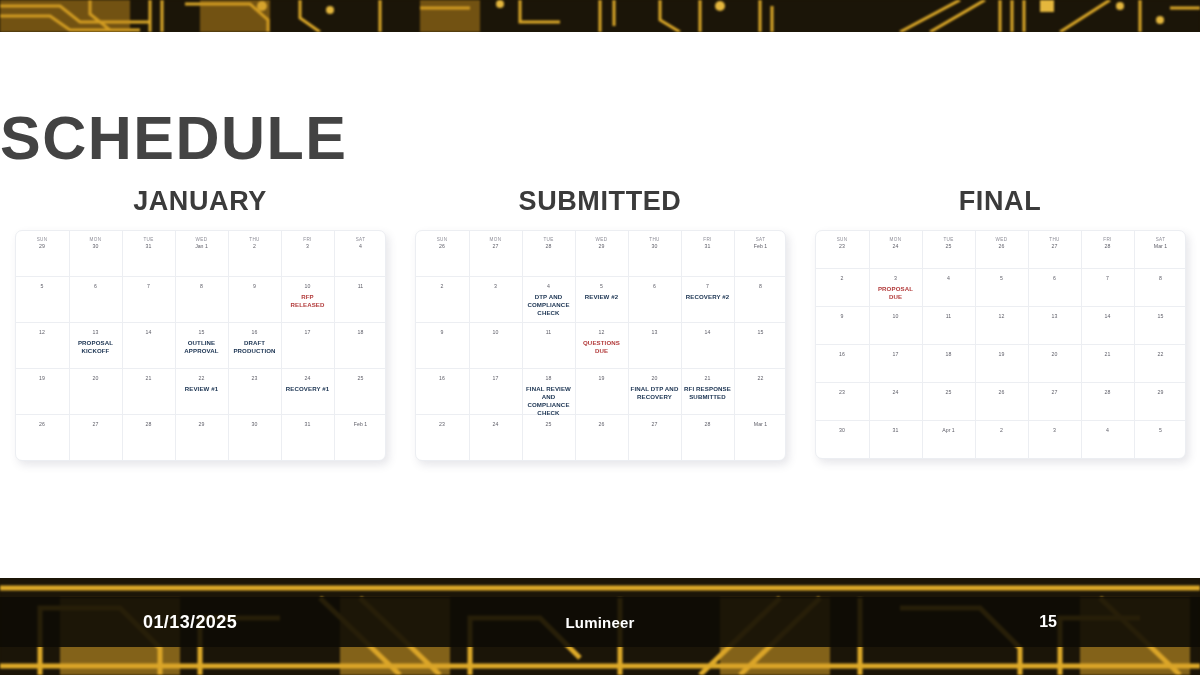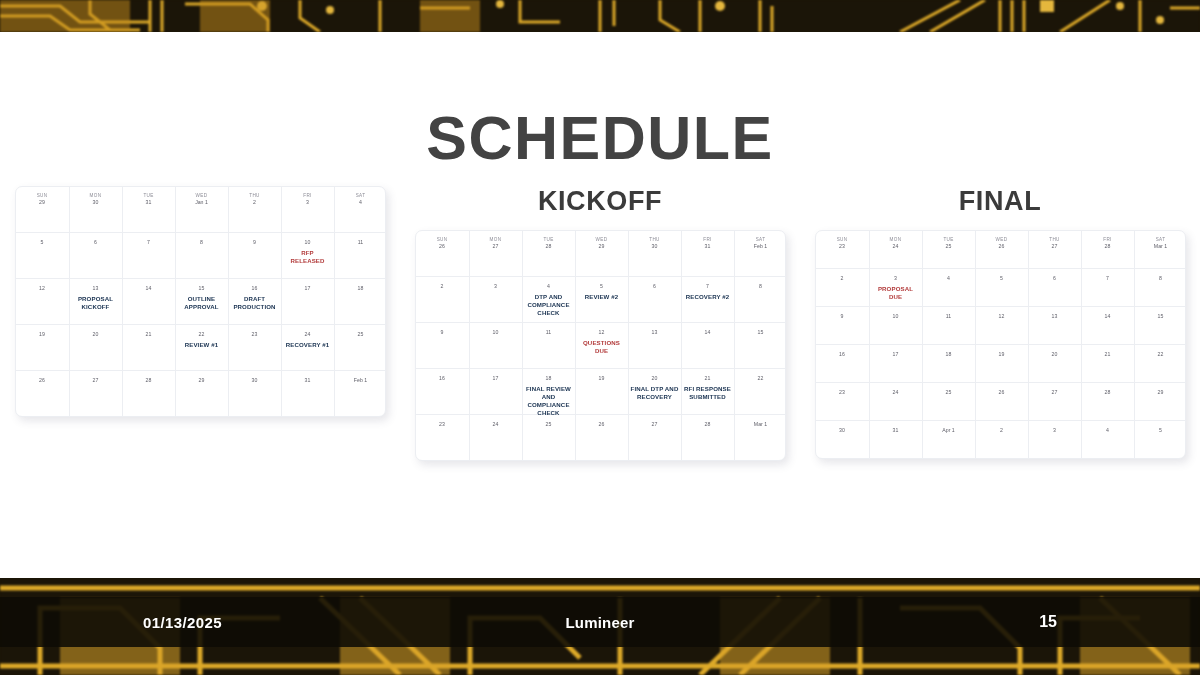--- a/index.html
+++ b/index.html
@@ -25,34 +25,34 @@
 
   
   .footer-strip {
     position:absolute; left:0; top:597px; width:1200px; height:50px;
     background:rgba(14,11,4,0.88);
     display:flex; align-items:center;
     z-index:4;
   }
   .footer-date {
     position:absolute; left:143px;
-    color:#ffffff; font-size:15px; font-weight:bold; letter-spacing:0.4px;
+    color:#ffffff; font-size:18px; font-weight:bold; letter-spacing:0.4px;
   }
   .footer-brand {
     width:100%; text-align:center;
     color:#ffffff; font-size:15px; font-weight:bold; letter-spacing:0.2px;
   }
   .footer-page {
     position:absolute; right:143px;
     color:#ffffff; font-size:16px; font-weight:bold;
   }
 
   
   .slide-title {
-    position:absolute; top:103px; width:1200px; text-align:center;
+    position:absolute; top:103px; width:1200px; text-align:left;
     font-size:61px; font-weight:bold; color:#434343;
     letter-spacing:1.5px;
   }
 
   
   .months {
     position:absolute; top:186px; left:0; width:1200px;
     display:flex;
   }
   .month-col { width:400px; display:flex; flex-direction:column; align-items:center; }
@@ -147,20 +147,21 @@
       </g>
     </svg>
   </div>
 </div>
 
 <div class="slide-title">SCHEDULE</div>
 
 <div class="months">
 
   <div class="month-col">
+    <div class="month-name">JANUARY</div>
     <div class="cal cal-5" id="cal-0">
         <div class="cal-row">
           <div class="cell">
             <div class="dow">SUN</div>
             <div class="dnum">29</div>
           </div>
           <div class="cell">
             <div class="dow">MON</div>
             <div class="dnum">30</div>
           </div>
@@ -280,21 +281,21 @@
             <div class="dnum">31</div>
           </div>
           <div class="cell">
             <div class="dnum">Feb 1</div>
           </div>
         </div>
       </div>
   </div>
 
   <div class="month-col">
-    <div class="month-name">KICKOFF</div>
+    <div class="month-name">SUBMITTED</div>
     <div class="cal cal-5" id="cal-1">
         <div class="cal-row">
           <div class="cell">
             <div class="dow">SUN</div>
             <div class="dnum">26</div>
           </div>
           <div class="cell">
             <div class="dow">MON</div>
             <div class="dnum">27</div>
           </div>

